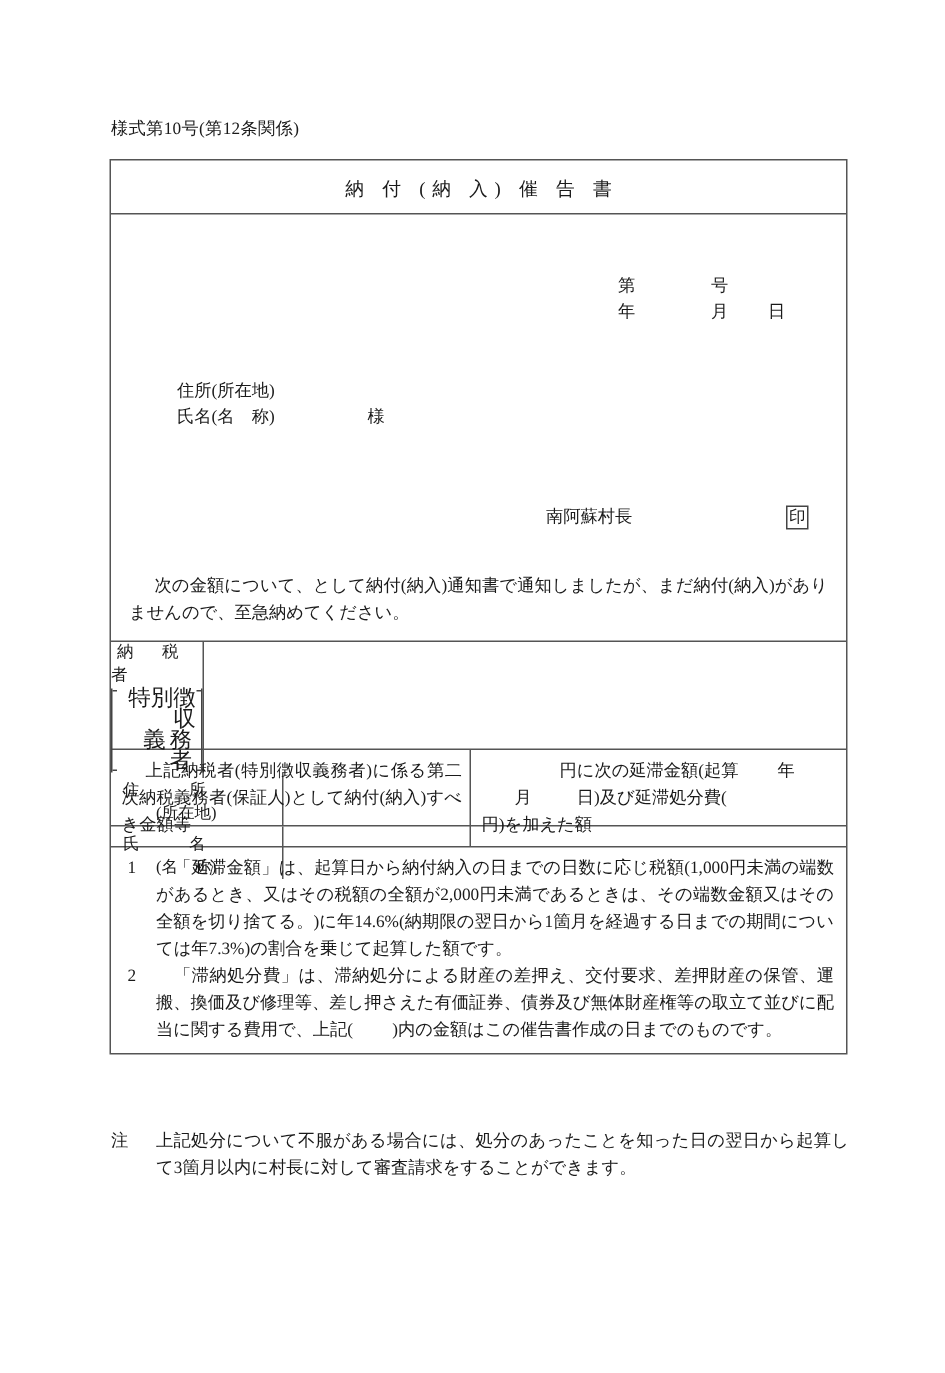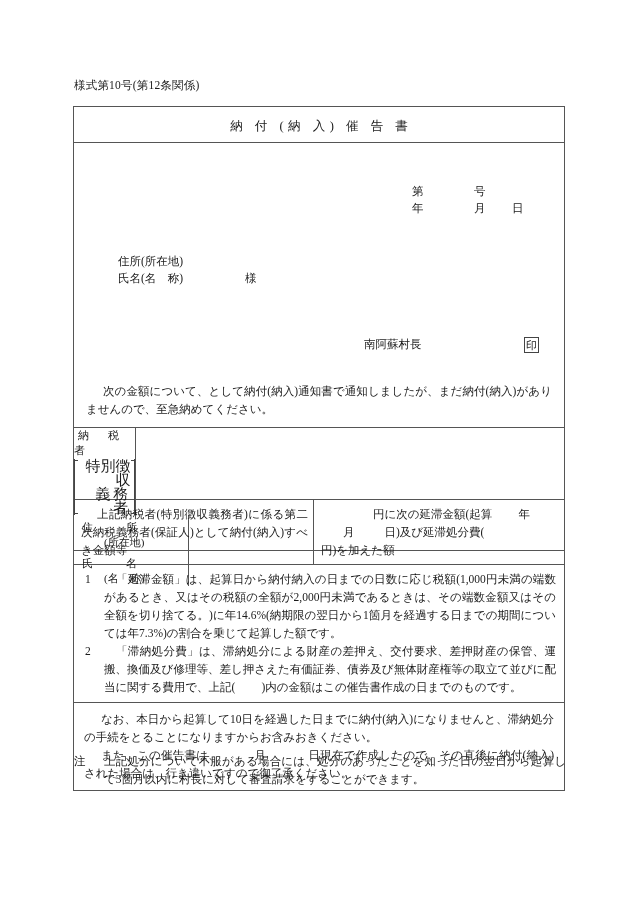--- a/index.html
+++ b/index.html
@@ -375,24 +375,20 @@
         </span>
       </div>
       <div class="note">
         <span class="num">2</span>
         <span class="txt">
           <span class="first"><span>「滞納処分費」は、滞納処分による財産の差押え、交付要求、差押財産の保管、運搬、換価及び修理等、差し押さえた有価証券、債券及び無体財産権等の取立て並びに配当に関する費用で、上記(</span><span class="gapc"></span><span>)内の金額はこの催告書作成の日までのものです。</span></span>
         </span>
       </div>
     </div>
 
-    <div class="sec closing">
-      <p>なお、本日から起算して10日を経過した日までに納付(納入)になりませんと、滞納処分の手続をとることになりますからお含みおきください。</p>
-      <p><span>また、この催告書は、</span><span class="gapd"></span><span>月</span><span class="gape"></span><span>日現在で作成したので、その直後に納付(納入)された場合は、行き違いですので御了承ください。</span></p>
-    </div>
 
   </div>
 
   <div class="footnote">
     <span class="fn-mark">注</span>
     <span class="fn-body">上記処分について不服がある場合には、処分のあったことを知った日の翌日から起算して3箇月以内に村長に対して審査請求をすることができます。</span>
   </div>
 
 </div>
 

